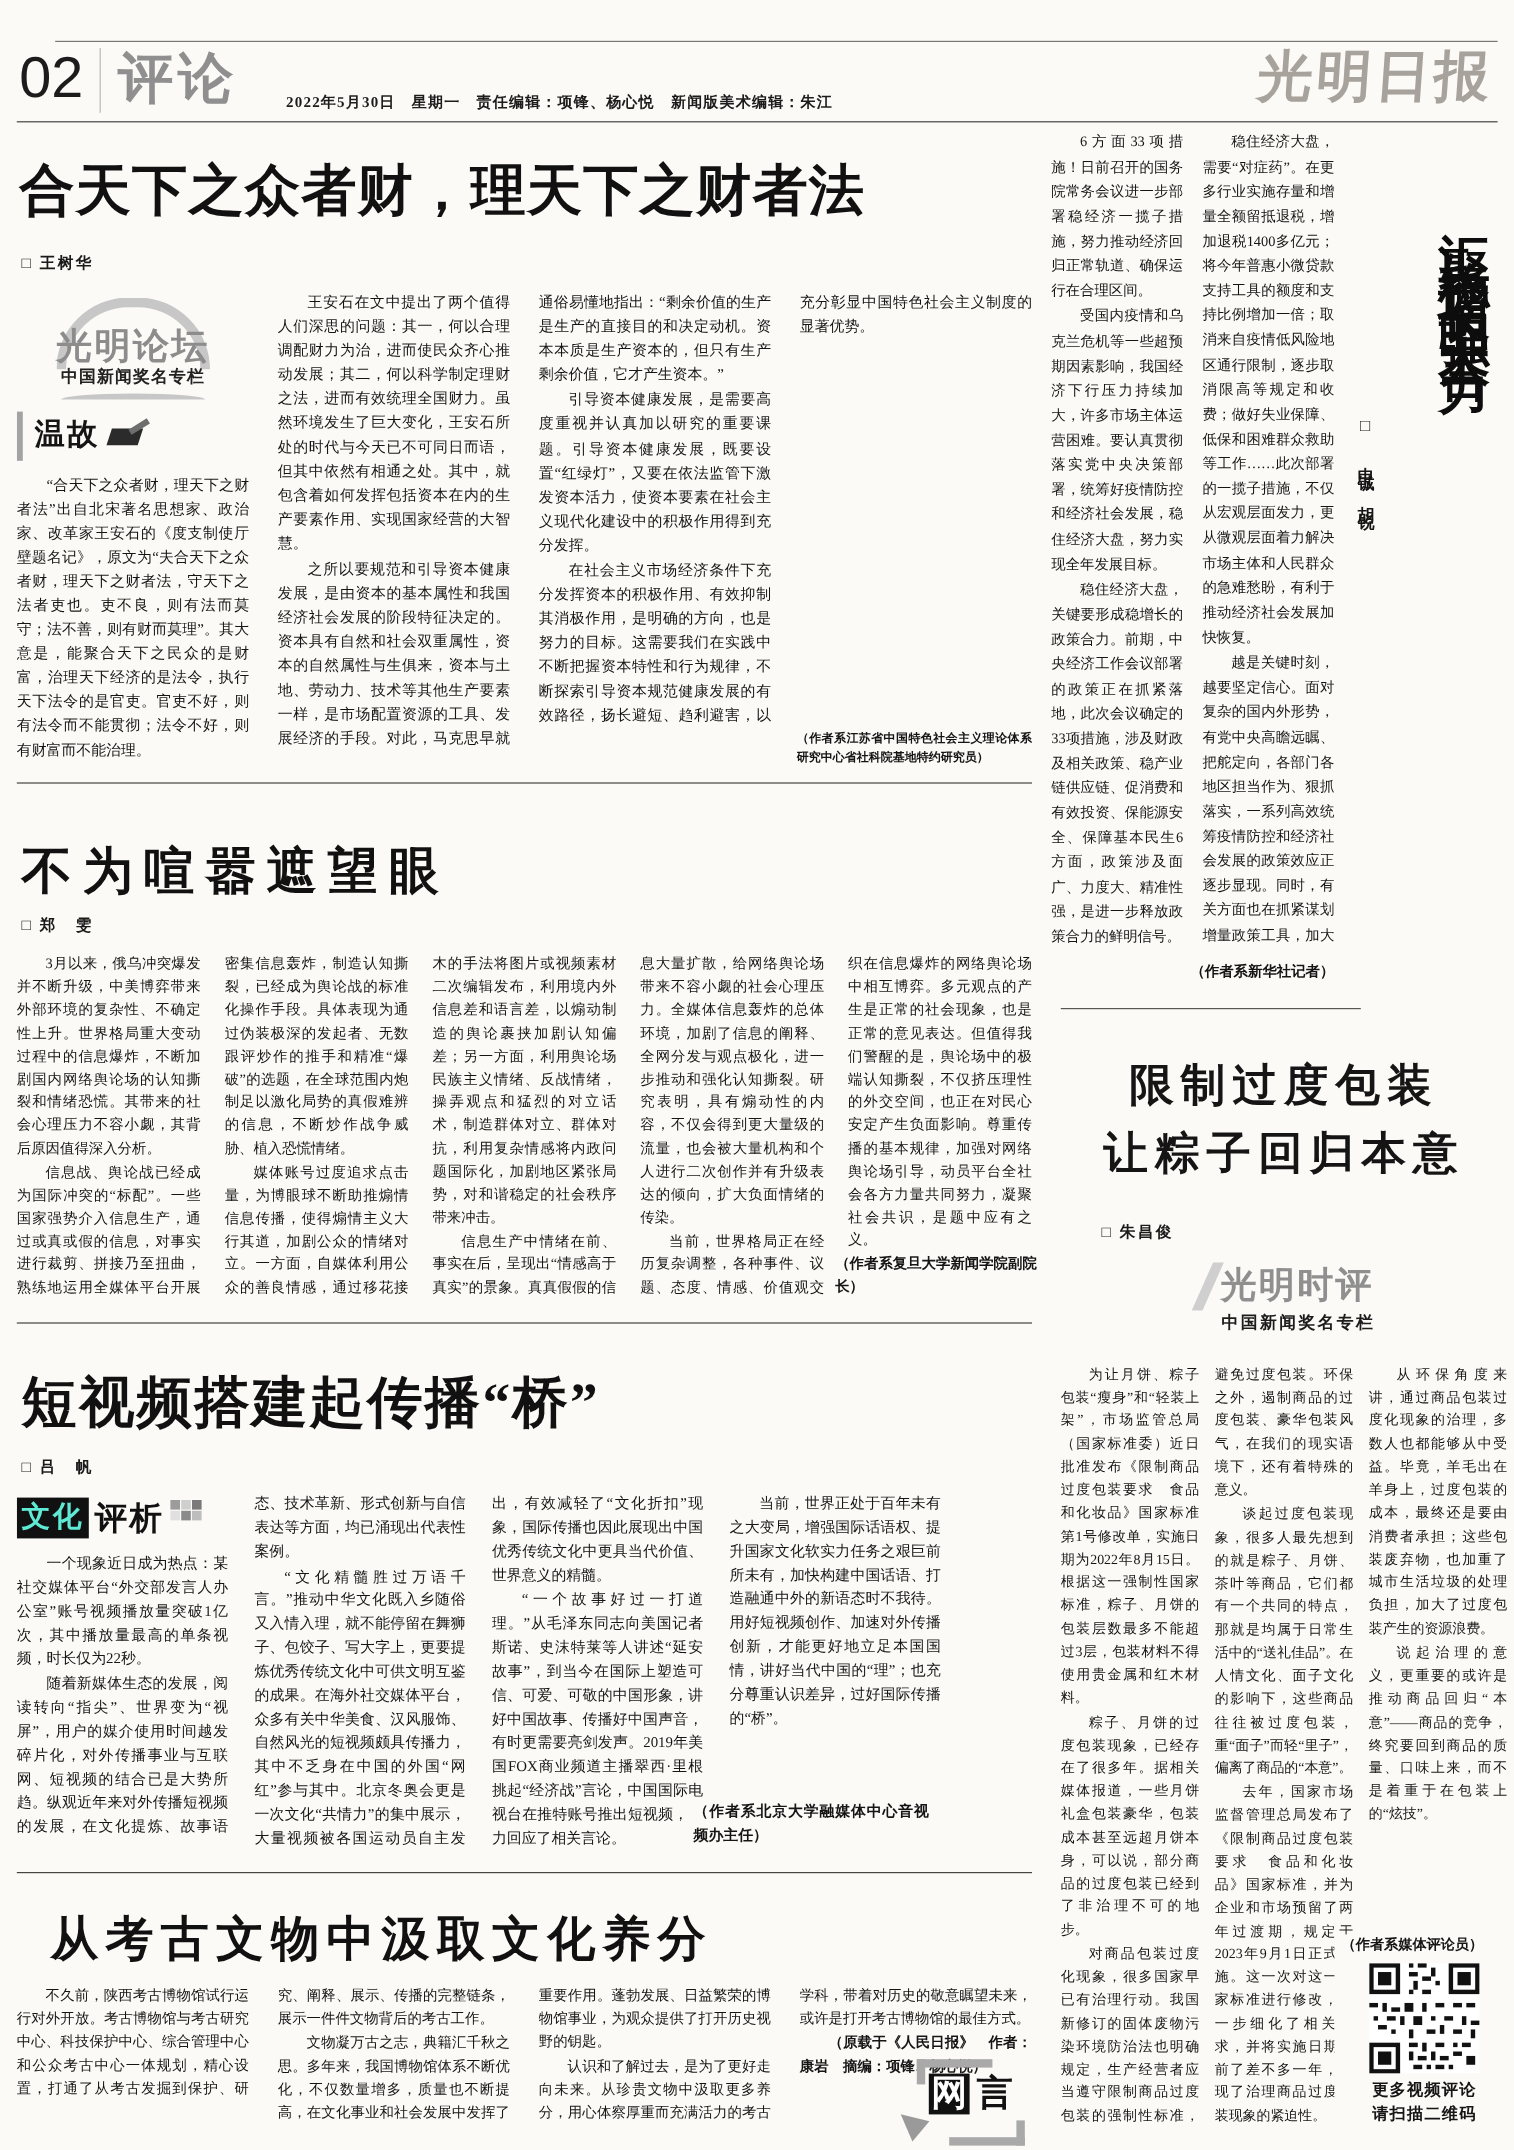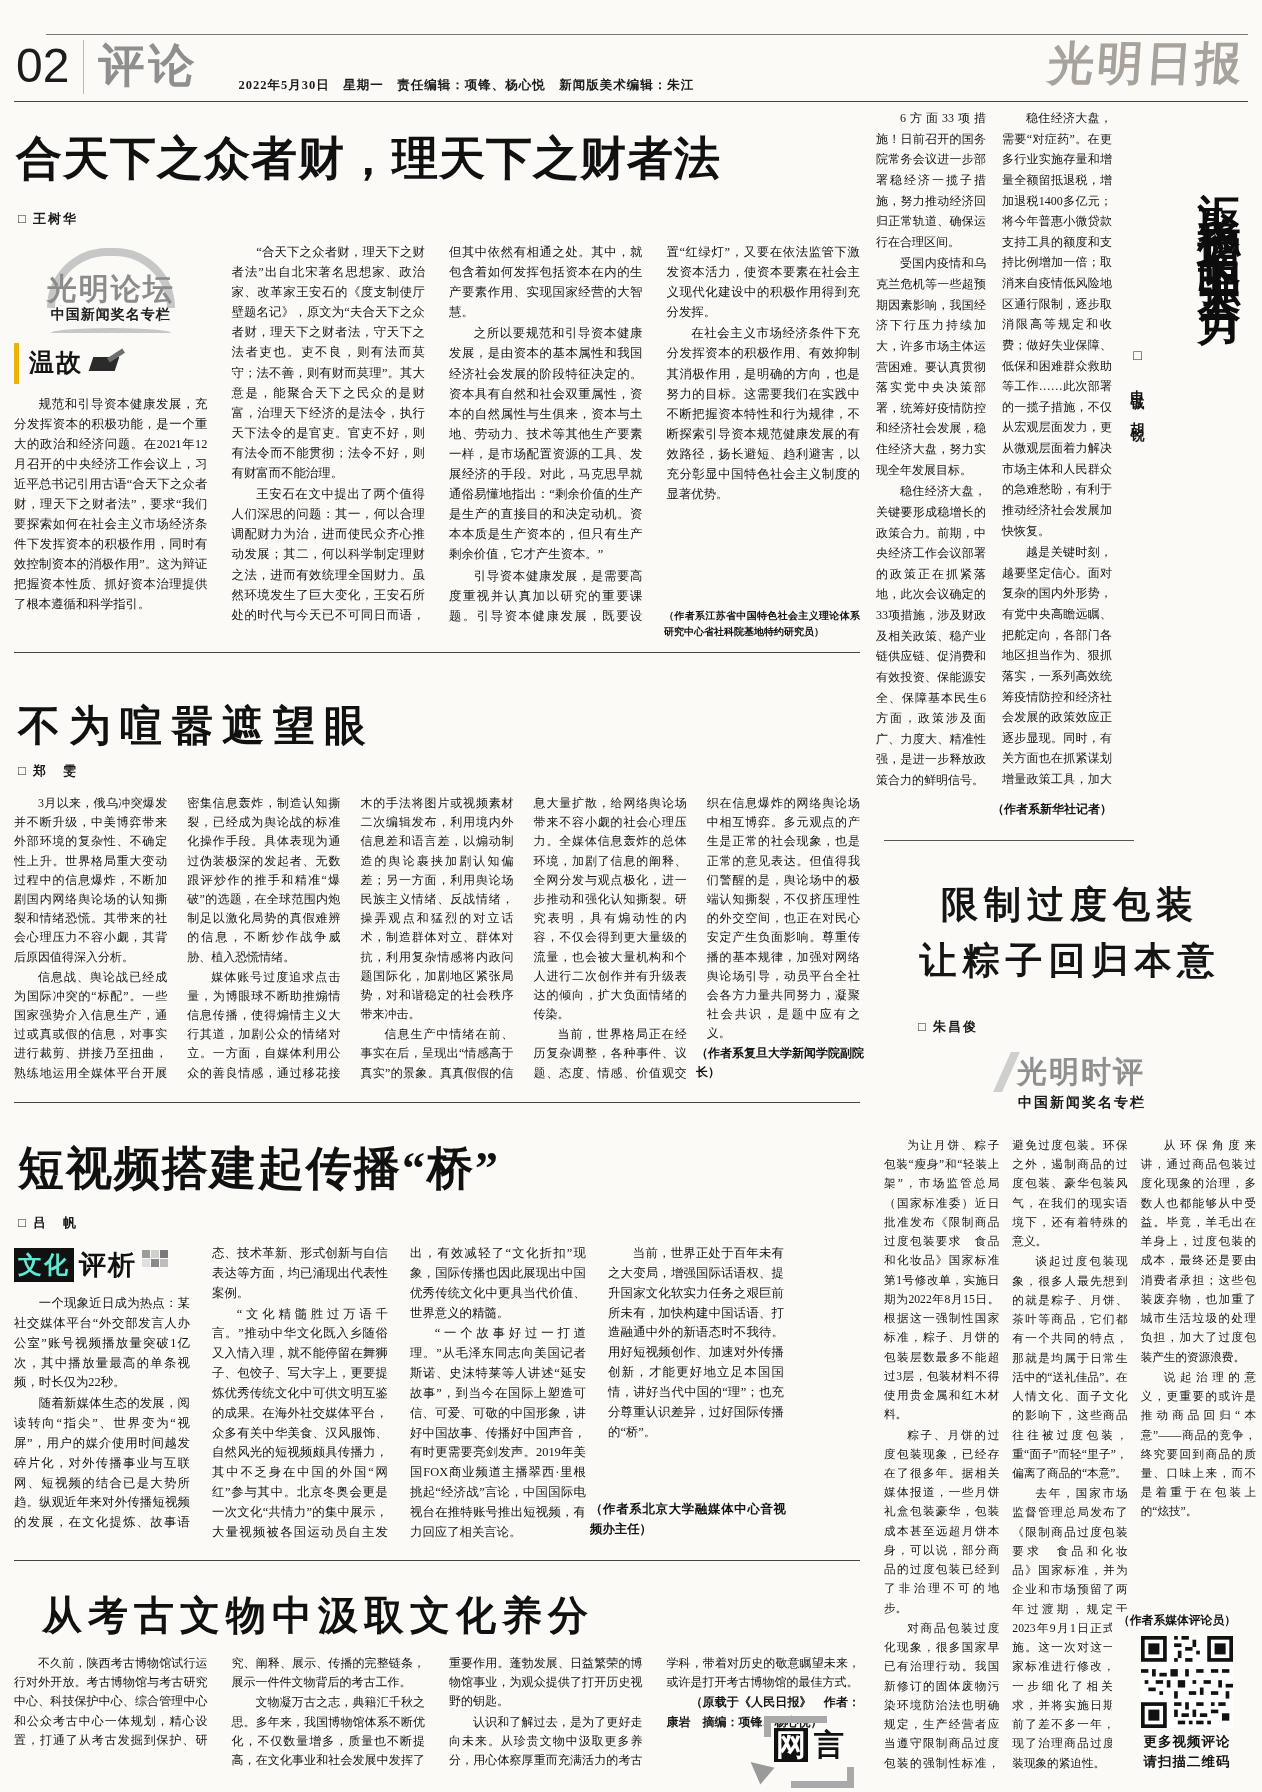--- a/index.html
+++ b/index.html
@@ -27,21 +27,21 @@
   .cols5{column-count:5;column-gap:20px;column-fill:auto;}
   .cols3{column-count:3;column-gap:13px;column-fill:auto;}
   .cols2{column-count:2;column-gap:16px;column-fill:auto;}
   
   .gmlt{width:168px;margin:6px auto 10px;text-align:center;}
   .gmlt .arc{width:112px;height:52px;margin:0 auto -36px;border:8px solid #c7c7c7;border-bottom:none;
              border-radius:120px 120px 0 0;}
   .gmlt .t1{position:relative;font-size:30px;font-weight:900;color:#8c8c8c;letter-spacing:2px;line-height:34px;}
   .gmlt .t2{position:relative;font-size:14px;font-weight:900;color:#222;letter-spacing:1px;line-height:18px;}
   .gmlt .swoosh{width:120px;height:5px;margin:4px auto 0;background:#c7c7c7;border-radius:50%/100% 100% 0 0;}
-  .wengu{display:flex;align-items:center;gap:8px;margin:4px 0 10px;border-left:5px solid #eab308;padding-left:10px;}
+  .wengu{display:flex;align-items:center;gap:8px;margin:4px 0 10px;border-left:5px solid #a3a3a3;padding-left:10px;}
   .wengu .wg{font-size:25px;font-weight:900;letter-spacing:2px;text-indent:0;}
   .bookpen{position:relative;width:34px;height:20px;}
   .bookpen .bk{position:absolute;left:0;top:4px;width:26px;height:14px;background:#2b2b2b;transform:skewX(-18deg);}
   .bookpen .pn{position:absolute;right:0;top:0;width:18px;height:5px;background:#6e6e6e;transform:rotate(-32deg);}
   .whpx{display:flex;align-items:flex-start;gap:5px;margin:4px 0 12px;}
   .whpx .b1{background:#111;color:#5eead4;font-weight:900;font-size:24px;line-height:30px;padding:2px 4px;letter-spacing:2px;}
   .whpx .b2{font-weight:900;font-size:27px;line-height:34px;letter-spacing:2px;color:#111;}
   .mosaic{display:grid;grid-template-columns:repeat(3,8px);grid-auto-rows:8px;gap:1px;margin-top:2px;}
   .mosaic i{display:block;}
   .shiping{position:absolute;text-align:left;}
@@ -100,21 +100,20 @@
       <div class="t2">中国新闻奖名专栏</div>
       <div class="swoosh"></div>
     </div>
     <div class="wengu">
       <span class="wg">温故</span>
       <span class="bookpen">
           <i class="bk"></i>
           <i class="pn"></i>
         </span>
     </div>
-    <p class="p">规范和引导资本健康发展，充分发挥资本的积极功能，是一个重大的政治和经济问题。在2021年12月召开的中央经济工作会议上，习近平总书记引用古语“合天下之众者财，理天下之财者法”，要求“我们要探索如何在社会主义市场经济条件下发挥资本的积极作用，同时有效控制资本的消极作用”。这为辩证把握资本性质、抓好资本治理提供了根本遵循和科学指引。</p>
     <p class="p">“合天下之众者财，理天下之财者法”出自北宋著名思想家、政治家、改革家王安石的《度支制使厅壁题名记》，原文为“夫合天下之众者财，理天下之财者法，守天下之法者吏也。吏不良，则有法而莫守；法不善，则有财而莫理”。其大意是，能聚合天下之民众的是财富，治理天下经济的是法令，执行天下法令的是官吏。官吏不好，则有法令而不能贯彻；法令不好，则有财富而不能治理。</p>
     <p class="p">王安石在文中提出了两个值得人们深思的问题：其一，何以合理调配财力为治，进而使民众齐心推动发展；其二，何以科学制定理财之法，进而有效统理全国财力。虽然环境发生了巨大变化，王安石所处的时代与今天已不可同日而语，但其中依然有相通之处。其中，就包含着如何发挥包括资本在内的生产要素作用、实现国家经营的大智慧。</p>
     <p class="p">之所以要规范和引导资本健康发展，是由资本的基本属性和我国经济社会发展的阶段特征决定的。资本具有自然和社会双重属性，资本的自然属性与生俱来，资本与土地、劳动力、技术等其他生产要素一样，是市场配置资源的工具、发展经济的手段。对此，马克思早就通俗易懂地指出：“剩余价值的生产是生产的直接目的和决定动机。资本本质是生产资本的，但只有生产剩余价值，它才产生资本。”</p>
     <p class="p">引导资本健康发展，是需要高度重视并认真加以研究的重要课题。引导资本健康发展，既要设置“红绿灯”，又要在依法监管下激发资本活力，使资本要素在社会主义现代化建设中的积极作用得到充分发挥。</p>
     <p class="p">在社会主义市场经济条件下充分发挥资本的积极作用、有效抑制其消极作用，是明确的方向，也是努力的目标。这需要我们在实践中不断把握资本特性和行为规律，不断探索引导资本规范健康发展的有效路径，扬长避短、趋利避害，以充分彰显中国特色社会主义制度的显著优势。</p>
   </div>
   <div class="attr-abs" style="right:402px;bottom:0;left:auto;top:582px;width:196px;font-size:10px;line-height:1.6;height:58px;margin-top:24px;">（作者系江苏省中国特色社会主义理论体系研究中心省社科院基地特约研究员）</div>
 
   <div class="rule" style="left:14px;top:652px;width:846px;"></div>
 
@@ -145,21 +144,21 @@
           <i style="background:#8a8a8a"></i>
           <i style="background:#bdbdbd"></i>
       </span>
     </div>
     <p class="p">一个现象近日成为热点：某社交媒体平台“外交部发言人办公室”账号视频播放量突破1亿次，其中播放量最高的单条视频，时长仅为22秒。</p>
     <p class="p">随着新媒体生态的发展，阅读转向“指尖”、世界变为“视屏”，用户的媒介使用时间越发碎片化，对外传播事业与互联网、短视频的结合已是大势所趋。纵观近年来对外传播短视频的发展，在文化提炼、故事语态、技术革新、形式创新与自信表达等方面，均已涌现出代表性案例。</p>
     <p class="p">“文化精髓胜过万语千言。”推动中华文化既入乡随俗又入情入理，就不能停留在舞狮子、包饺子、写大字上，更要提炼优秀传统文化中可供文明互鉴的成果。在海外社交媒体平台，众多有关中华美食、汉风服饰、自然风光的短视频颇具传播力，其中不乏身在中国的外国“网红”参与其中。北京冬奥会更是一次文化“共情力”的集中展示，大量视频被各国运动员自主发出，有效减轻了“文化折扣”现象，国际传播也因此展现出中国优秀传统文化中更具当代价值、世界意义的精髓。</p>
     <p class="p">“一个故事好过一打道理。”从毛泽东同志向美国记者斯诺、史沫特莱等人讲述“延安故事”，到当今在国际上塑造可信、可爱、可敬的中国形象，讲好中国故事、传播好中国声音，有时更需要亮剑发声。2019年美国FOX商业频道主播翠西·里根挑起“经济战”言论，中国国际电视台在推特账号推出短视频，有力回应了相关言论。</p>
     <p class="p">当前，世界正处于百年未有之大变局，增强国际话语权、提升国家文化软实力任务之艰巨前所未有，加快构建中国话语、打造融通中外的新语态时不我待。用好短视频创作、加速对外传播创新，才能更好地立足本国国情，讲好当代中国的“理”；也充分尊重认识差异，过好国际传播的“桥”。</p>
   </div>
-  <div class="attr-abs" style="left:584px;top:1498px;width:196px;font-size:12.4px;line-height:1.6;height:54px;">（作者系北京大学融媒体中心音视频办主任）</div>
+  <div class="attr-abs" style="left:572px;top:1498px;width:196px;font-size:12.4px;line-height:1.6;height:54px;">（作者系北京大学融媒体中心音视频办主任）</div>
 
   <div class="rule" style="left:14px;top:1560px;width:846px;"></div>
 
   <div class="atitle" style="left:42px;top:1588px;font-size:40px;letter-spacing:6px;">从考古文物中汲取文化养分</div>
   <div class="colbox cols4" style="left:14px;top:1654px;width:846px;height:132px;font-size:12px;line-height:1.6;">
     <p class="p">不久前，陕西考古博物馆试行运行对外开放。考古博物馆与考古研究中心、科技保护中心、综合管理中心和公众考古中心一体规划，精心设置，打通了从考古发掘到保护、研究、阐释、展示、传播的完整链条，展示一件件文物背后的考古工作。</p>
     <p class="p">文物凝万古之志，典籍汇千秋之思。多年来，我国博物馆体系不断优化，不仅数量增多，质量也不断提高，在文化事业和社会发展中发挥了重要作用。蓬勃发展、日益繁荣的博物馆事业，为观众提供了打开历史视野的钥匙。</p>
     <p class="p">认识和了解过去，是为了更好走向未来。从珍贵文物中汲取更多养分，用心体察厚重而充满活力的考古学科，带着对历史的敬意瞩望未来，或许是打开考古博物馆的最佳方式。</p>
     <p class="p attr">（原载于《人民日报》　作者：康岩　摘编：项锋、杨心悦）</p>
   </div>

